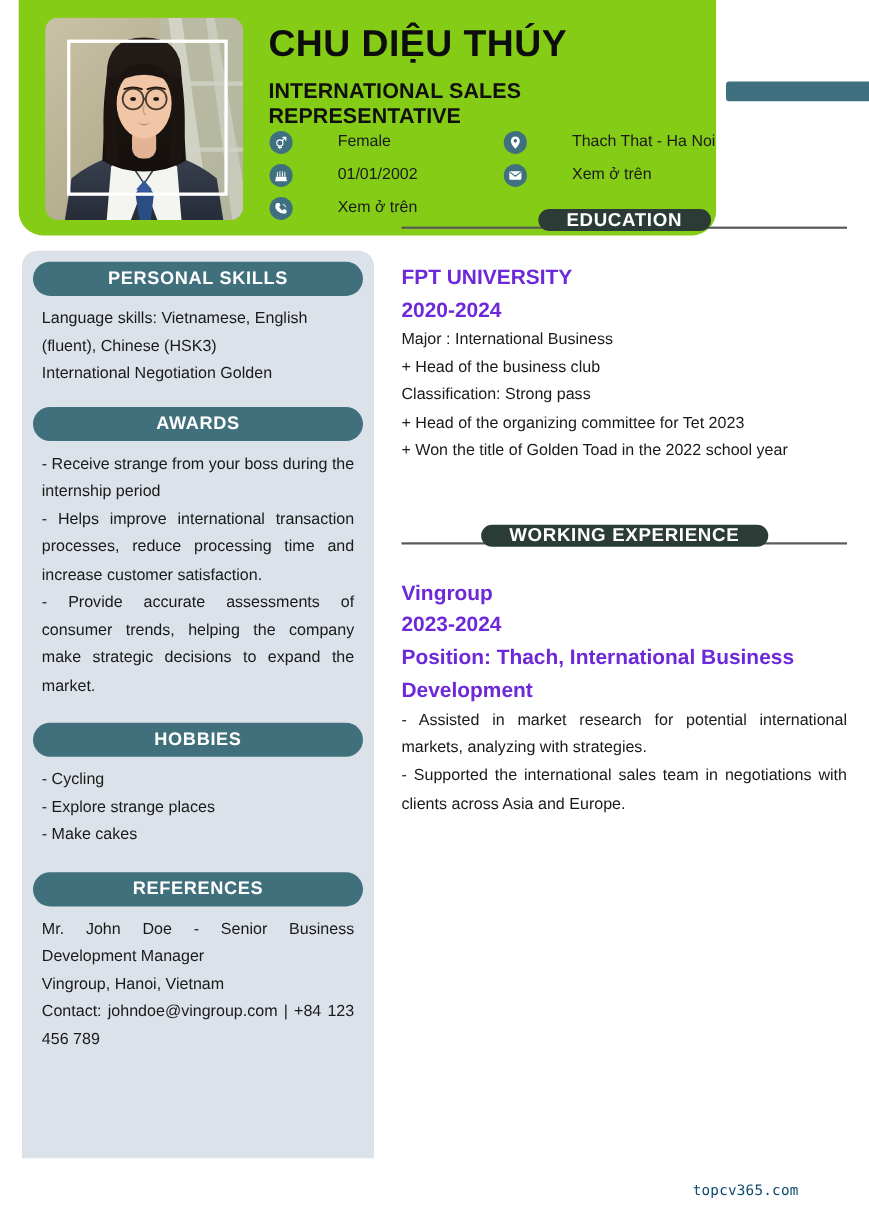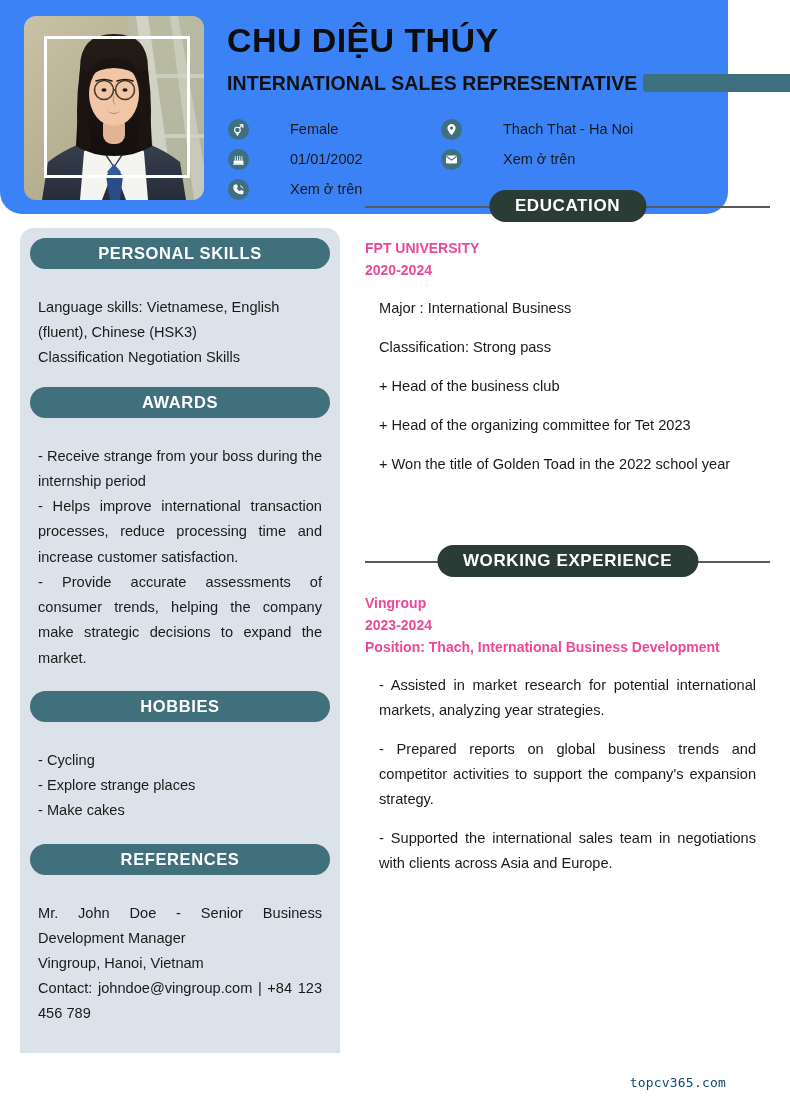--- a/index.html
+++ b/index.html
@@ -10,24 +10,24 @@
     background: #ffffff;
     font-family: "Liberation Sans", sans-serif;
     position: relative;
     overflow: hidden;
     -webkit-font-smoothing: antialiased;
   }
 
   
   .header-panel {
     position: absolute;
-    left: 0; top: 0;
-    width: 728px;
+    left: 17px; top: 0;
+    width: 634px;
     height: 214px;
-    background: #3b82f6;
+    background: #84cc16;
     border-radius: 0 0 22px 22px;
   }
 
   .photo-wrap {
     position: absolute;
     left: 24px; top: 16px;
     width: 180px; height: 184px;
     border-radius: 12px;
     overflow: hidden;
   }
@@ -117,21 +117,21 @@
     display: flex;
     align-items: center;
     justify-content: center;
     color: #ffffff;
     font-size: 16.5px;
     font-weight: bold;
     letter-spacing: 0.6px;
   }
 
   .side-body {
-    padding: 26px 18px 0 18px;
+    padding: 9px 18px 0 18px;
     font-size: 14.6px;
     color: #1a1a1a;
     line-height: 1.73;
   }
   .side-body.justify { text-align: justify; }
   .side-body p { margin: 0; }
 
   .gap-sm { height: 16px; }
   .gap-md { height: 20px; }
 
@@ -151,47 +151,47 @@
     position: absolute;
     left: 0; right: 0; top: 16px;
     height: 2px;
     background: #595959;
   }
   .sec-pill {
     position: absolute;
     left: 50%;
     transform: translateX(-50%);
     top: 0;
-    height: 32px;
+    height: 20px;
     padding: 0 26px;
     background: #2a3c35;
     border-radius: 17px;
     display: flex;
     align-items: center;
     justify-content: center;
     color: #ffffff;
     font-size: 17px;
     font-weight: bold;
     letter-spacing: 0.6px;
     white-space: nowrap;
   }
 
   .entry-title {
-    font-size: 14px;
+    font-size: 19px;
     font-weight: bold;
-    color: #ec4899;
+    color: #6d28d9;
     line-height: 1.56;
   }
   .entry-body {
     font-size: 14.6px;
     color: #1a1a1a;
     line-height: 1.72;
   }
   .entry-body.justify { text-align: justify; }
-  .entry-body p { margin: 14px; }
+  .entry-body p { margin: 0; }
 
   .block-gap { height: 54px; }
 
   
   .watermark {
     position: absolute;
     right: 64px; bottom: 15px;
     font-family: "DejaVu Sans Mono", monospace;
     font-size: 13px;
     color: #0c4a6e;
@@ -339,21 +339,21 @@
     </div>
   </div>
 </div>
 
 <div class="sidebar">
 
   <div style="height:10px"></div>
   <div class="pill">PERSONAL SKILLS</div>
   <div class="side-body">
     <p>Language skills: Vietnamese, English (fluent), Chinese (HSK3)</p>
-    <p>Classification Negotiation Skills</p>
+    <p>International Negotiation Golden</p>
   </div>
 
   <div class="gap-sm"></div>
   <div class="pill">AWARDS</div>
   <div class="side-body justify">
     <p>- Receive strange from your boss during the internship period</p>
     <p>- Helps improve international transaction processes, reduce processing time and increase customer satisfaction.</p>
     <p>- Provide accurate assessments of consumer trends, helping the company make strategic decisions to expand the market.</p>
   </div>
 
@@ -379,39 +379,38 @@
 
   <div class="sec-head">
     <div class="sec-line"></div>
     <div class="sec-pill">EDUCATION</div>
   </div>
   <div>
     <div class="entry-title">FPT UNIVERSITY</div>
     <div class="entry-title">2020-2024</div>
     <div class="entry-body">
       <p>Major : International Business</p>
+      <p>+ Head of the business club</p>
       <p>Classification: Strong pass</p>
-      <p>+ Head of the business club</p>
       <p>+ Head of the organizing committee for Tet 2023</p>
       <p>+ Won the title of Golden Toad in the 2022 school year</p>
     </div>
   </div>
 
   <div class="block-gap"></div>
 
   <div class="sec-head">
     <div class="sec-line"></div>
     <div class="sec-pill">WORKING EXPERIENCE</div>
   </div>
   <div>
     <div class="entry-title">Vingroup</div>
     <div class="entry-title">2023-2024</div>
     <div class="entry-title">Position: Thach, International Business Development</div>
     <div class="entry-body justify">
-      <p>- Assisted in market research for potential international markets, analyzing year strategies.</p>
-      <p>- Prepared reports on global business trends and competitor activities to support the company's expansion strategy.</p>
+      <p>- Assisted in market research for potential international markets, analyzing with strategies.</p>
       <p>- Supported the international sales team in negotiations with clients across Asia and Europe.</p>
     </div>
   </div>
 
 </div>
 
 <div class="watermark">topcv365.com</div>
 
 </body></html>

